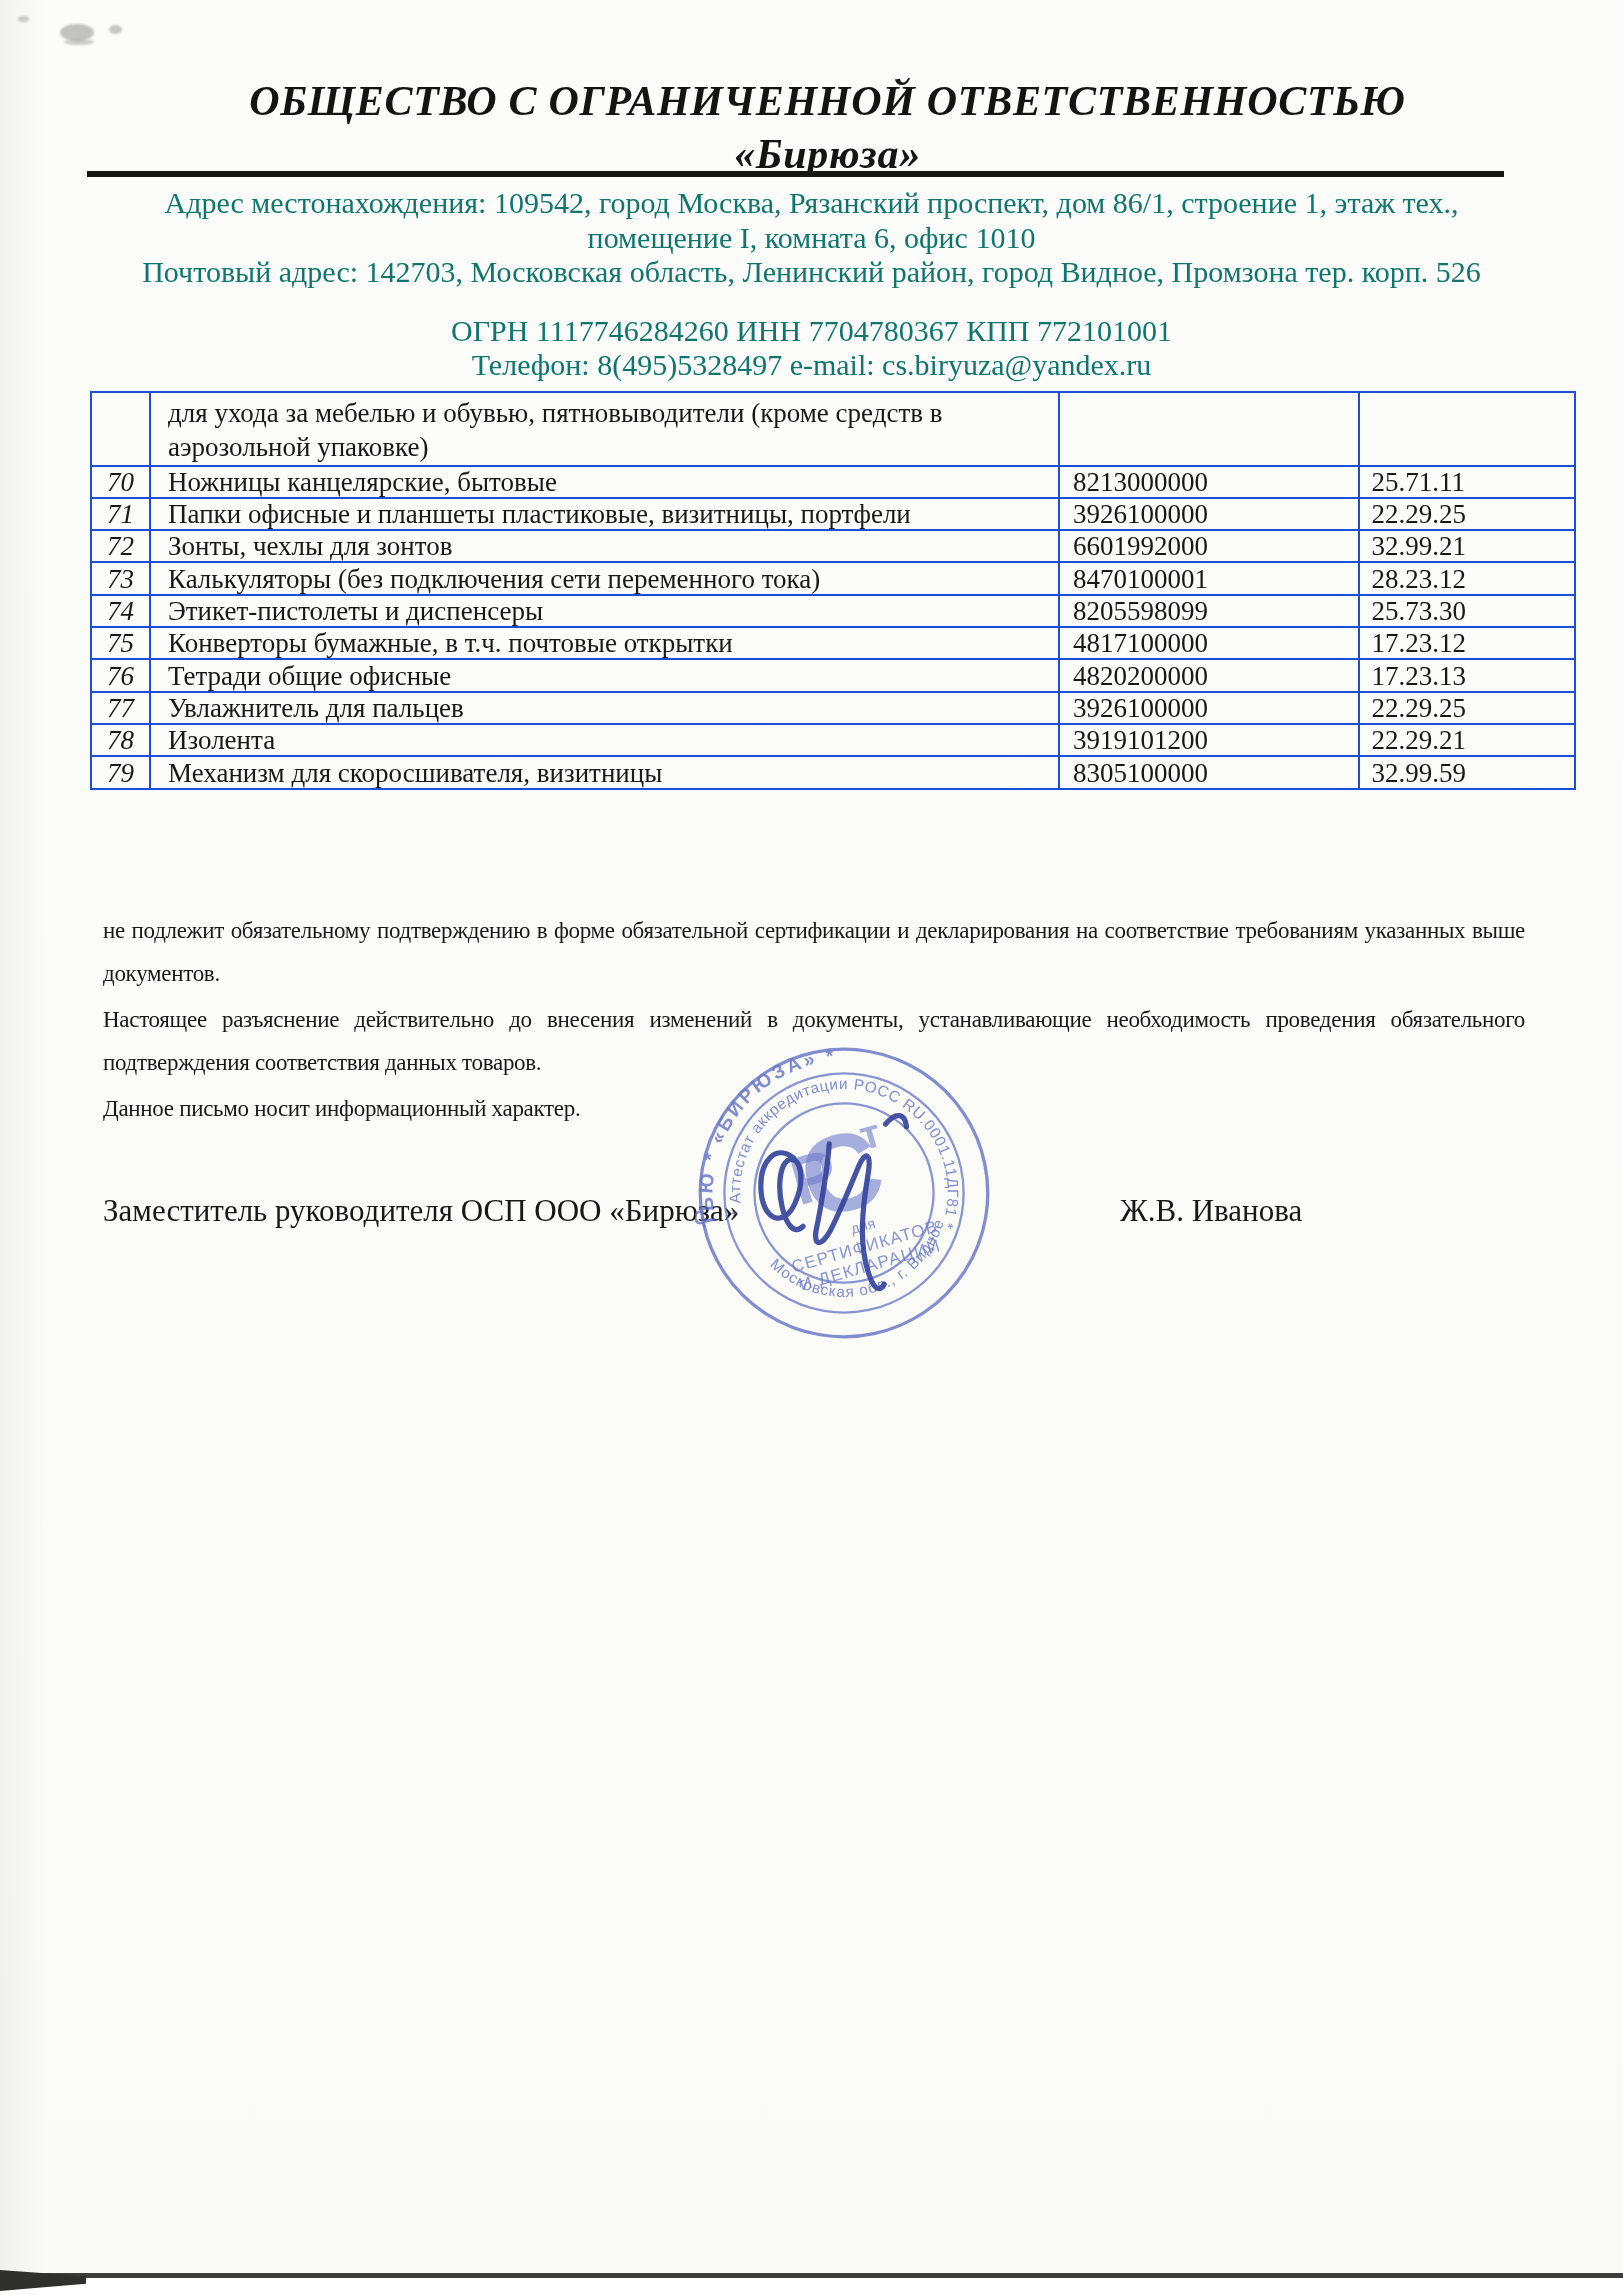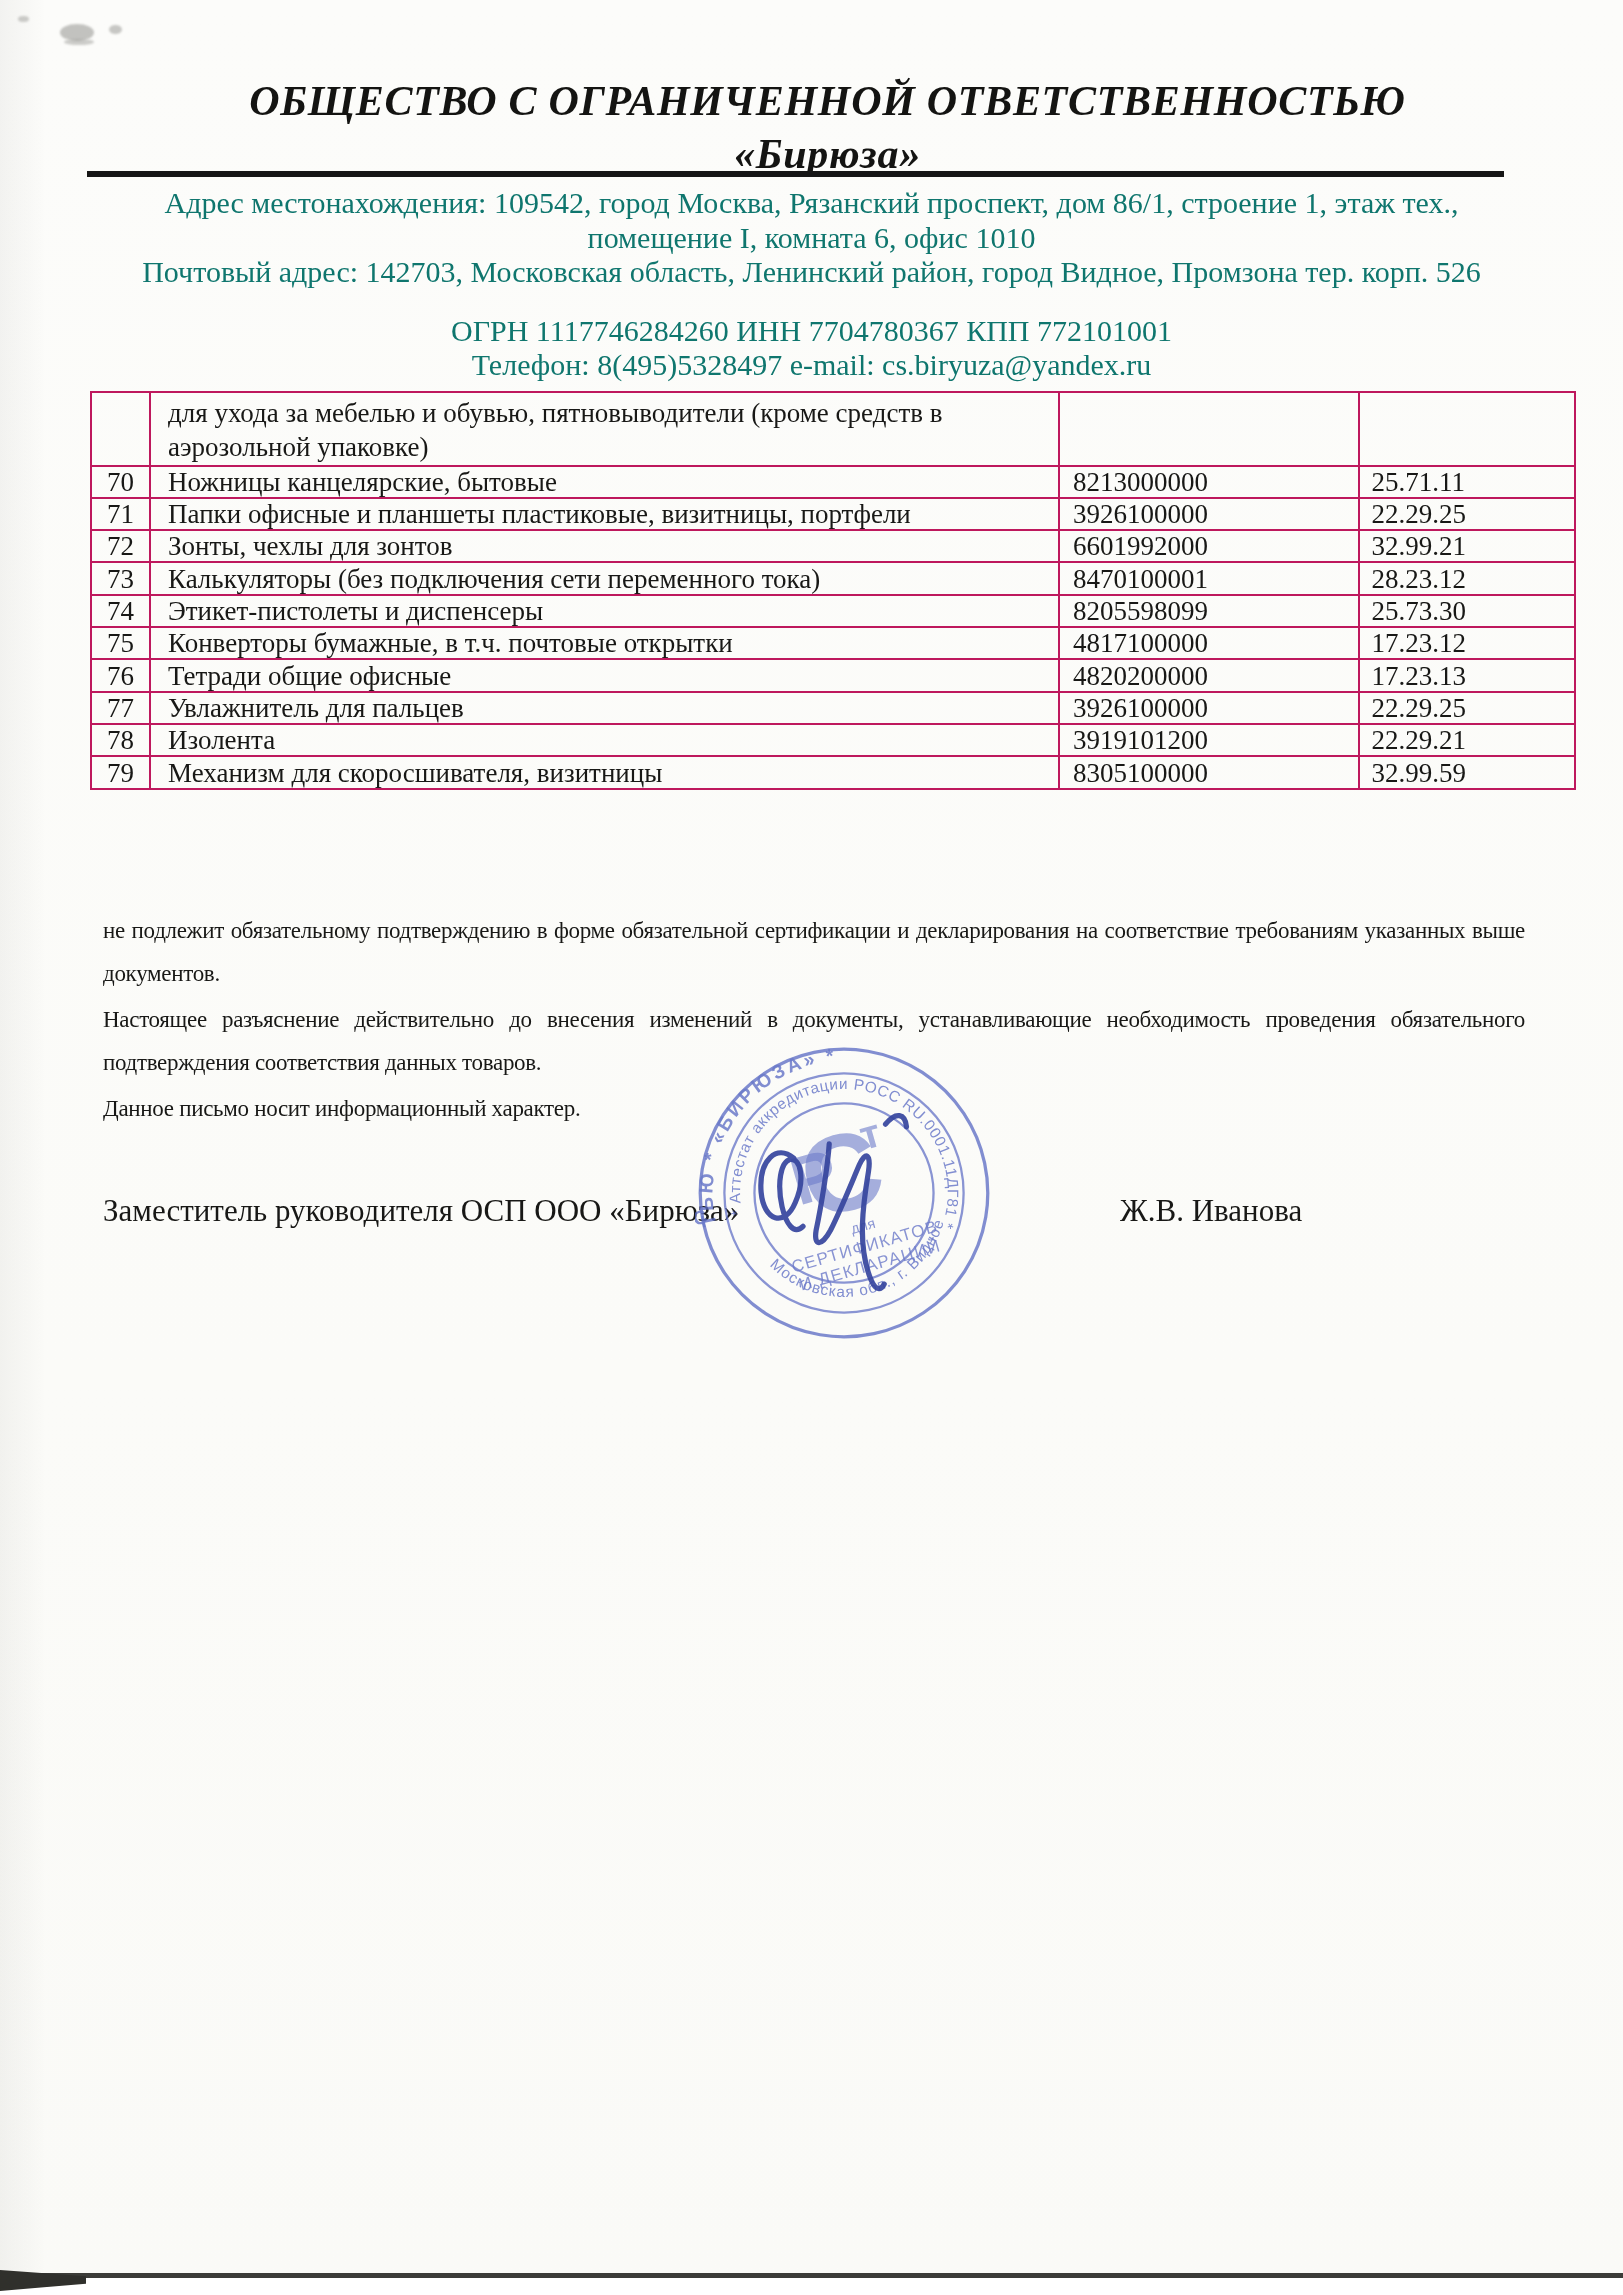--- a/index.html
+++ b/index.html
@@ -25,28 +25,28 @@
     left:0;width:100%;text-align:center;
     font-size:30px;color:#0f766e;white-space:nowrap;
   }
   
   table.goods{
     border-collapse:collapse;table-layout:fixed;
     width:1422px;
     border:2.6px solid #191917;
   }
   table.goods td{
-    border:2px solid #be185d;
+    border:2px solid #1d4ed8;
     font-size:27px;line-height:29px;
     vertical-align:top;
     padding:1.3px 3.9px 0 3.9px;
     overflow:hidden;white-space:nowrap;
   }
   table.goods tr.item-row td{height:27px;}
-  table.goods td.c-num{width:57px;text-align:center;padding-left:0;padding-right:0;}
+  table.goods td.c-num{width:57px;text-align:center;padding-left:0;padding-right:0;font-style:italic;}
   table.goods td.c-desc{width:886px;padding-left:17px;}
   table.goods td.c-code{width:281px;padding-left:13px;}
   table.goods td.c-class{width:199px;padding-left:11.8px;border-radius:11px;}
   table.goods tr.cont-row td{height:69px;line-height:34px;padding-top:2.6px;}
   table.goods tr.cont-row td.c-desc{white-space:normal;}
   
   .para{
     left:103px;width:1422px;
     font-size:23px;line-height:43px;letter-spacing:-0.3px;
     text-align:justify;color:#181816;

